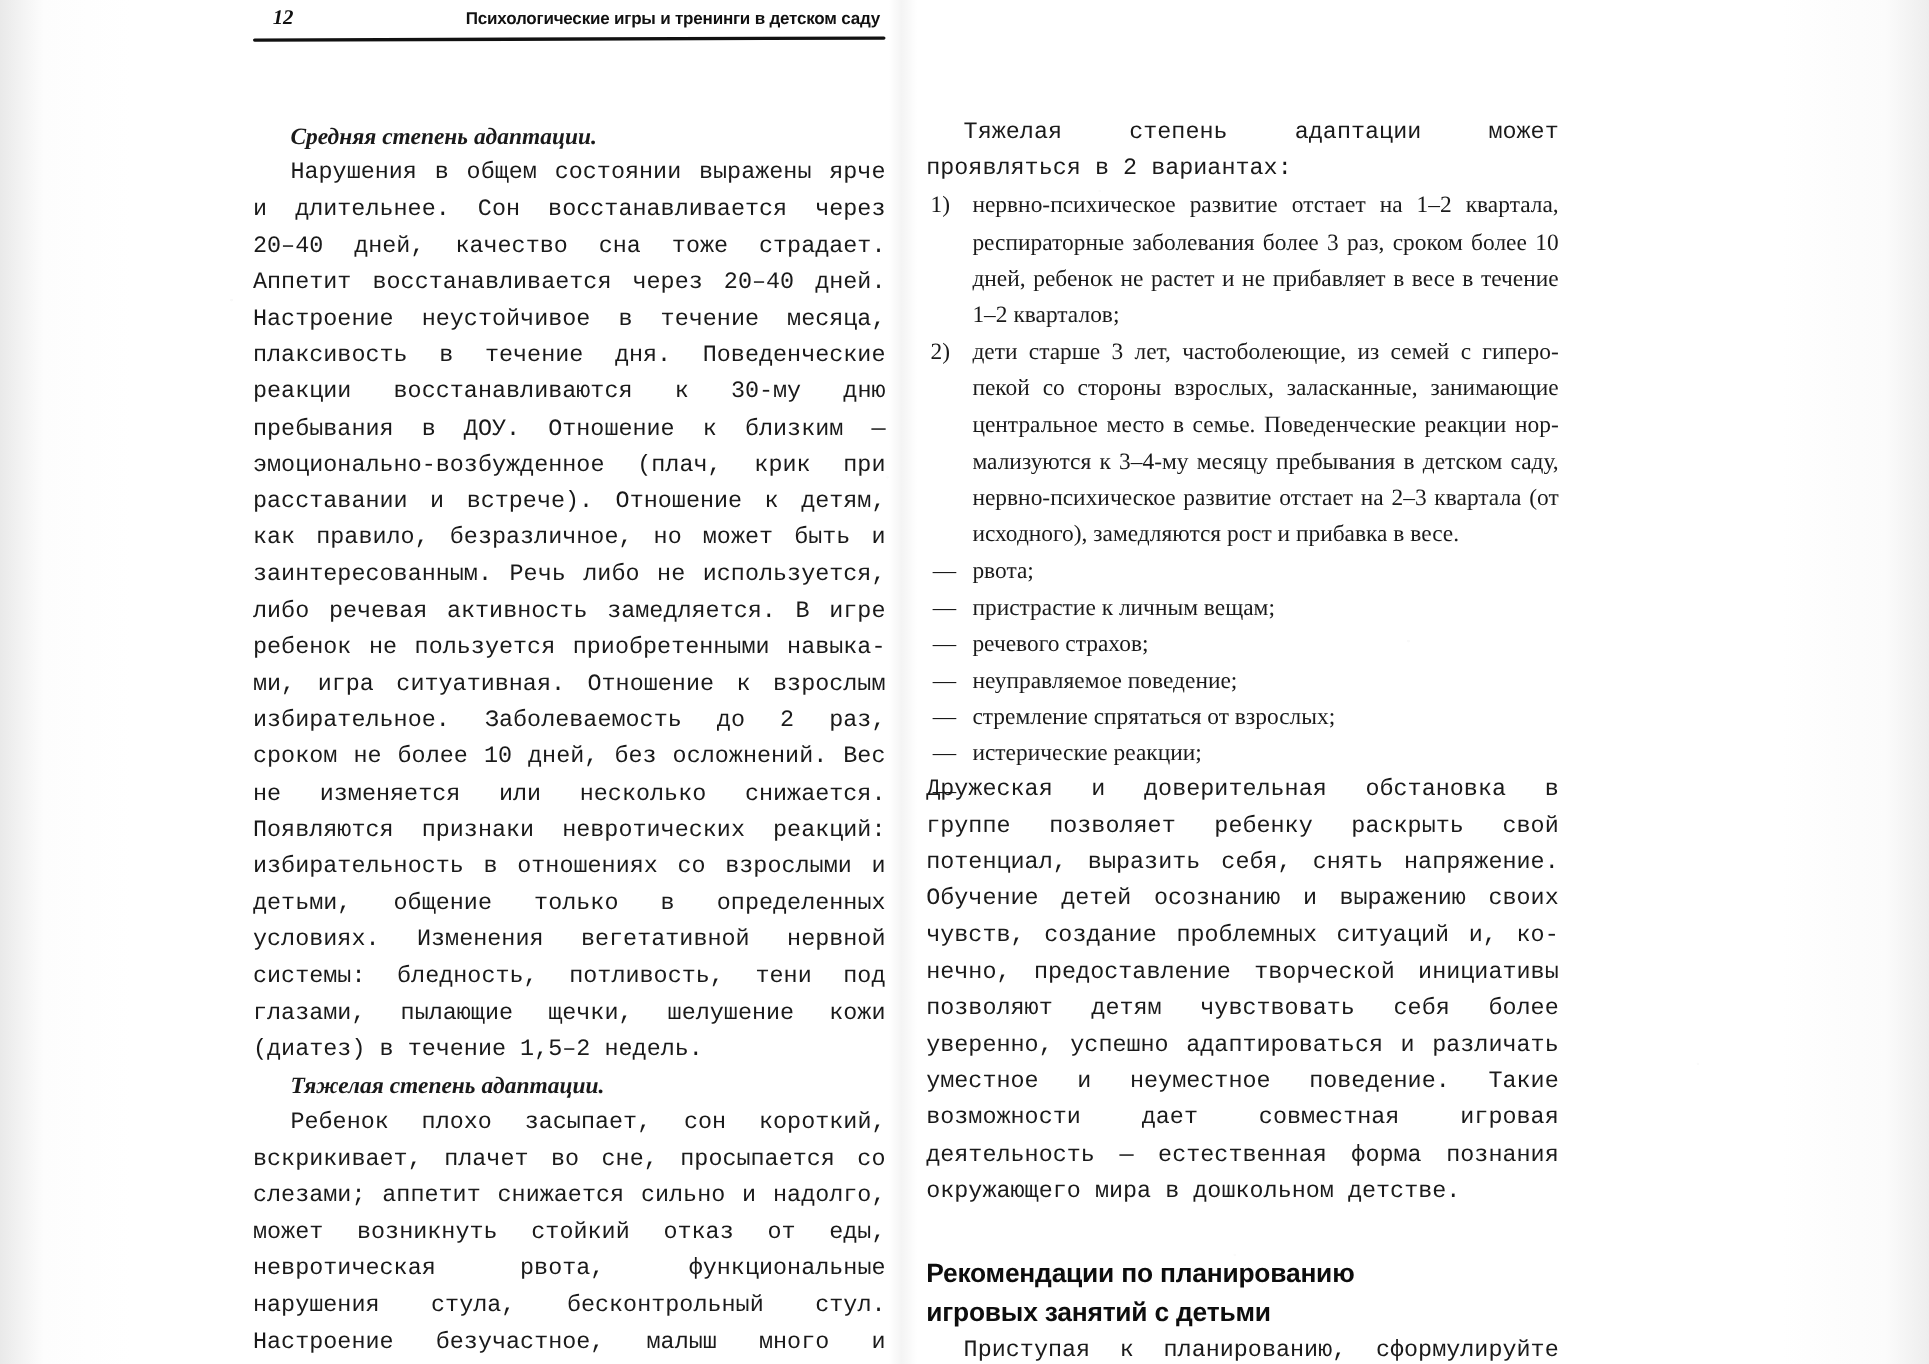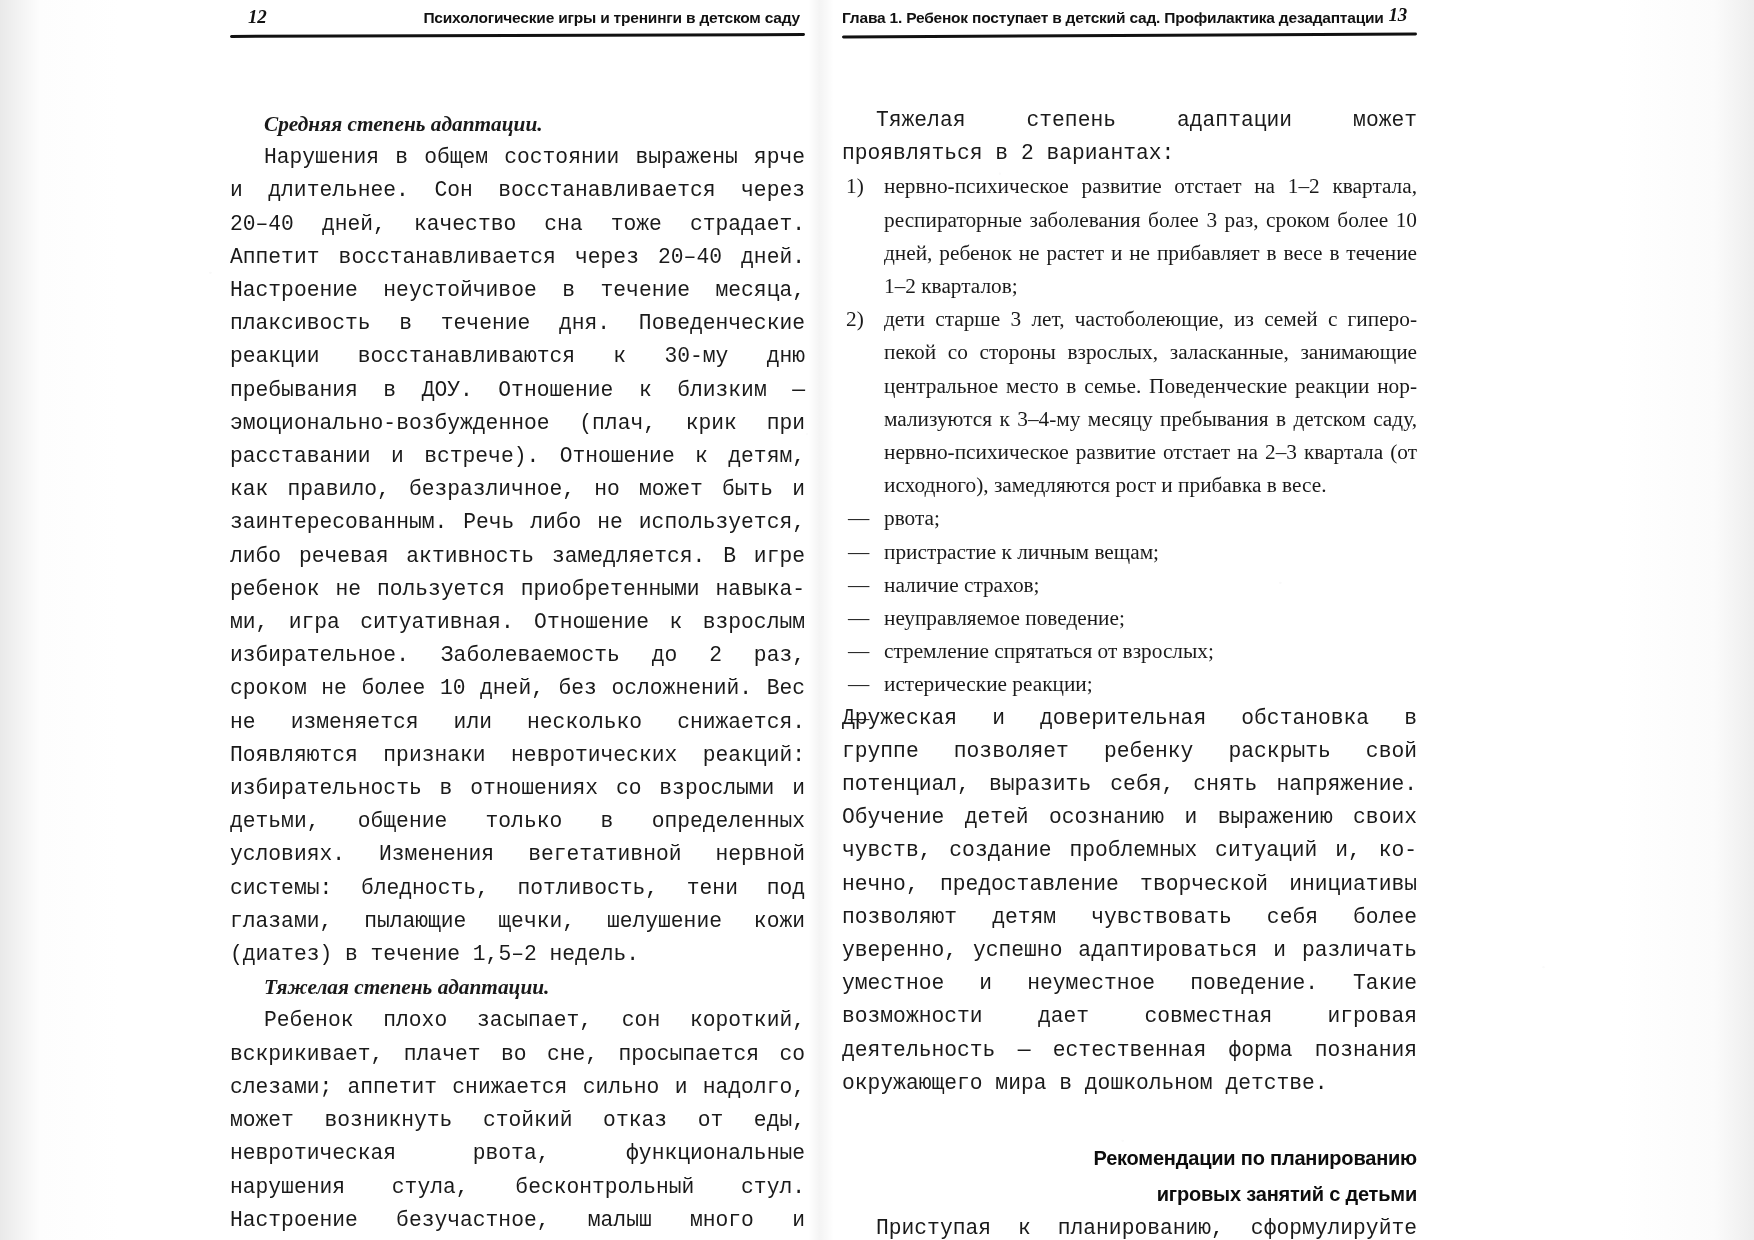--- a/index.html
+++ b/index.html
@@ -160,24 +160,24 @@
   }
   ul.dash-list > li .marker {
     position: absolute;
     left: 6px;
     top: 0;
   }
 
   
   .section-heading {
     margin: 40px 0 0 0;
-    text-align: right;
+    text-align: left;
     font-family: "Liberation Sans", sans-serif;
     font-weight: bold;
-    font-size: 20px;
+    font-size: 24px;
     line-height: 36px;
     letter-spacing: -.2px;
     color: #0d0d0d;
   }
   .section-heading .line2 { display: block; }
 
   .after-heading { margin-top: 22px; }
 
   
   .body-col, .running-head { -webkit-font-smoothing: antialiased; }
@@ -203,25 +203,20 @@
     <p class="para">Нарушения в общем состоянии выражены ярче и дли­тельнее. Сон восстанавливается через 20–40 дней, каче­ство сна тоже страдает. Аппетит восстанавливается через 20–40 дней. Настроение неустойчивое в течение месяца, плаксивость в течение дня. Поведенческие реакции вос­станавливаются к 30-му дню пребывания в ДОУ. Отноше­ние к близким — эмоционально-возбужденное (плач, крик при расставании и встрече). Отношение к детям, как прави­ло, безразличное, но может быть и заинтересованным. Речь либо не используется, либо речевая активность замедляет­ся. В игре ребенок не пользуется приобретенными навыка­ми, игра ситуативная. Отношение к взрослым избиратель­ное. Заболеваемость до 2 раз, сроком не более 10 дней, без осложнений. Вес не изменяется или несколько снижается. Появляются признаки невротических реакций: избира­тельность в отношениях со взрослыми и детьми, общение только в определенных условиях. Изменения вегетативной нервной системы: бледность, потливость, тени под глаза­ми, пылающие щечки, шелушение кожи (диатез) в течение 1,5–2 недель.</p>
 
     <p class="subhead">Тяжелая степень адаптации.</p>
 
     <p class="para">Ребенок плохо засыпает, сон короткий, вскрикивает, плачет во сне, просыпается со слезами; аппетит снижается сильно и надолго, может возникнуть стойкий отказ от еды, невротическая рвота, функциональные нарушения стула, бесконтрольный стул. Настроение безучастное, малыш много и длительно плачет, поведенческие реакции норма­лизуются к 60-му дню пребывания в детском саду. Отноше­ние к близким — эмоционально-возбужденное, лишенное практического взаимодействия. Отношение к детям — из­бегает, сторонится детей или проявляет агрессию. Отказ от участия в деятельности. Речью не пользуется или имеет ме­сто задержка речевого развития на 2–3 периода. Играситу­ативная, кратковременная.</p>
   </div>
 </div>
 
 <div class="page" id="page-right">
 
-  <div class="running-head">
-    <span class="head-title">Глава 1. Ребенок поступает в детский сад. Профилактика дезадаптации</span>
-    <span class="folio">13</span>
-    <span class="rule"></span>
-  </div>
 
   <div class="body-col">
 
     <p class="para">Тяжелая степень адаптации может проявляться в 2 ва­риантах:</p>
 
     <ol class="num-list">
       <li>
         <span class="marker">1)</span>
         <span>нервно-психическое развитие отстает на 1–2 квартала, респираторные заболевания более 3 раз, сроком более 10 дней, ребенок не растет и не прибавляет в весе в тече­ние 1–2 кварталов;</span>
       </li>
@@ -236,21 +231,21 @@
       <li>
         <span class="marker">—</span>
         <span>рвота;</span>
       </li>
       <li>
         <span class="marker">—</span>
         <span>пристрастие к личным вещам;</span>
       </li>
       <li>
         <span class="marker">—</span>
-        <span>наличие страхов;</span>
+        <span>речевого страхов;</span>
       </li>
       <li>
         <span class="marker">—</span>
         <span>неуправляемое поведение;</span>
       </li>
       <li>
         <span class="marker">—</span>
         <span>стремление спрятаться от взрослых;</span>
       </li>
       <li>

